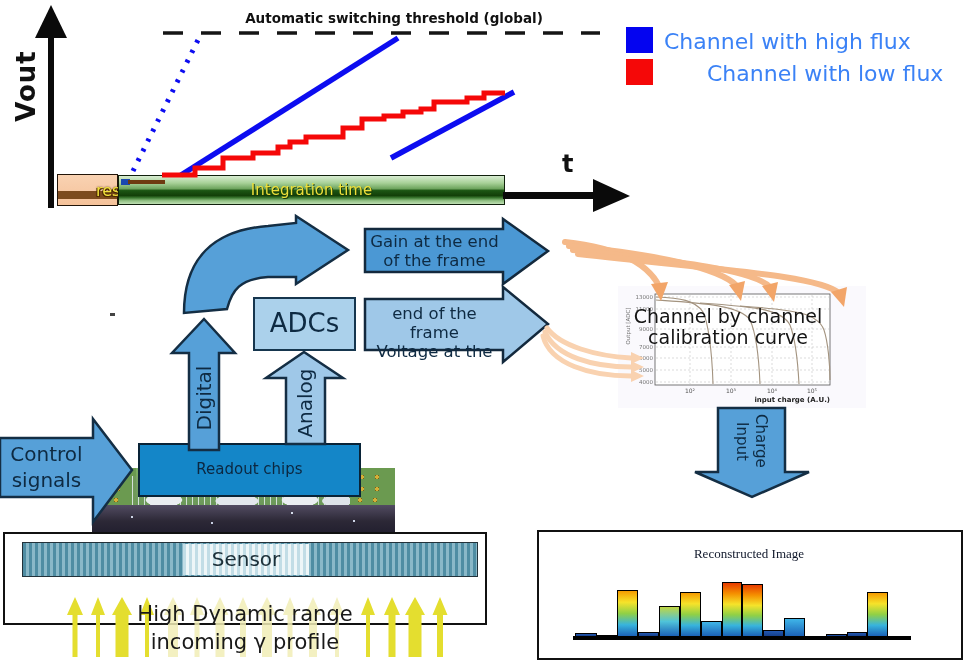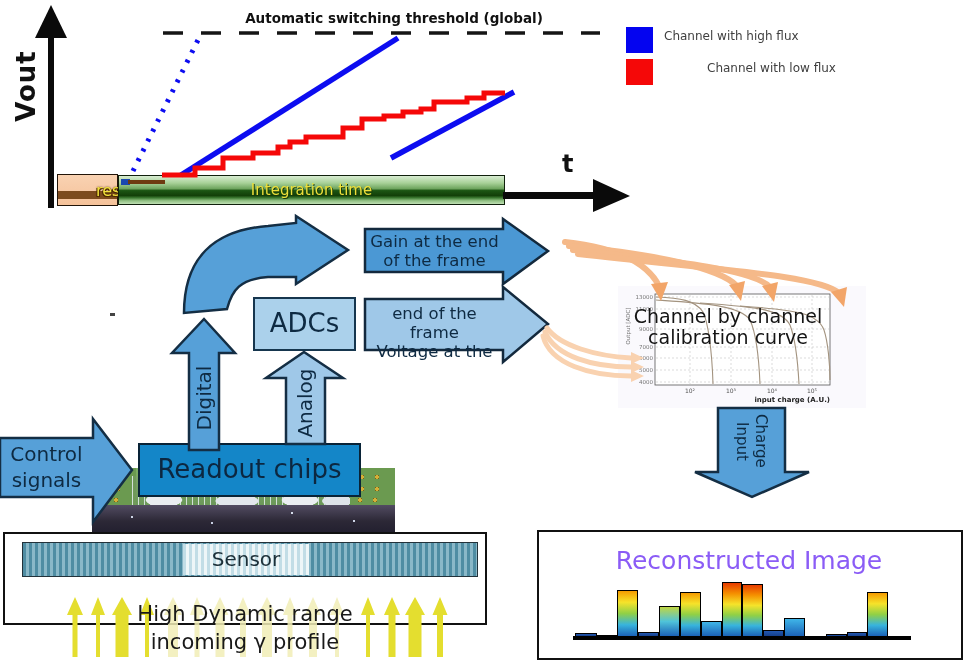--- a/index.html
+++ b/index.html
@@ -12,31 +12,31 @@
              border:1.5px solid #221408;box-sizing:border-box;}
   .reset-stripe{position:absolute;left:0;right:0;top:16px;height:8px;background:#7d4b1e;}
   .reset-label{position:absolute;left:0;right:0;top:6px;font-size:16px;color:#f2e23c;
                text-shadow:1px 1px 0 #4a2800,-1px 1px 0 #4a2800,0 0 2px #4a2800;text-align:center;margin-left:38px;}
   .integ-box{left:118px;top:175px;width:387px;height:30px;box-sizing:border-box;border:1.5px solid #10200c;
      background:linear-gradient(#d8ecd2 0%,#a8d198 25%,#6fa55f 45%,#1c5513 52%,#123f08 70%,#3c7a31 78%,#90bf82 88%,#bfe0b4 100%);}
   .integ-label{position:absolute;left:0;right:0;top:5px;font-size:15px;color:#ecdf3a;
                text-shadow:1px 1px 0 #1a3a08;text-align:center;}
   
   .legend-swatch{width:27px;height:26px;}
-  .legend-label{font-size:12px;color:#404040;white-space:nowrap;}
+  .legend-label{font-size:22px;color:#3b82f6;white-space:nowrap;}
   
   .rot{transform:rotate(-90deg);transform-origin:center center;}
   .vout{font-size:26px;font-weight:bold;letter-spacing:1px;}
   .thresh{font-size:13.5px;font-weight:bold;}
   .tlab{font-size:24px;font-weight:bold;}
   .flow-text{color:#0e2a42;}
   .adcs-box{left:253px;top:297px;width:103px;height:54px;background:#abd1eb;border:2.5px solid #16364e;
             box-sizing:border-box;font-size:26px;color:#0e2a42;line-height:48px;}
   .readout-box{left:138px;top:443px;width:223px;height:54px;background:#1486c8;border:2.5px solid #092337;
-               box-sizing:border-box;font-size:26px;color:#0c2740;line-height:48px;}
+               box-sizing:border-box;font-size:15px;color:#0c2740;line-height:48px;}
   .vertlr{writing-mode:vertical-lr;text-orientation:mixed;}
   
   .pcb{left:92px;top:468px;width:303px;height:64px;background:linear-gradient(#7fae66,#679a50 55%,#5f8f4a);}
   .pcb-strip{position:absolute;left:0;right:0;top:37px;height:27px;
      background:radial-gradient(circle 1.2px at 40px 12px,#cfd6e6 99%,transparent),
                 radial-gradient(circle 1px at 120px 18px,#c6cde0 99%,transparent),
                 radial-gradient(circle 1px at 200px 8px,#d6dcea 99%,transparent),
                 radial-gradient(circle 1.2px at 262px 16px,#cfd6e6 99%,transparent),
                 linear-gradient(#524c62,#2c2836 60%,#232030);}
   .pcb-bonds{position:absolute;left:40px;top:8px;width:218px;height:30px;
@@ -53,21 +53,21 @@
                 radial-gradient(circle 3px at 9px 32px,#d4af37 55%,#7a5a10 72%,transparent 78%),
                 radial-gradient(circle 3px at 24px 32px,#d4af37 55%,#7a5a10 72%,transparent 78%),#6b9a50;}
   
   .panel{border:2px solid #111;background:#fff;box-sizing:border-box;}
   .sensor-bar{position:absolute;left:17px;top:8px;width:456px;height:35px;box-sizing:border-box;border:1px solid #23323a;
      background:repeating-linear-gradient(90deg,#4f8da3 0 3px,#8ab8c8 3px 6px);}
   .sensor-label-area{position:absolute;left:178px;top:10px;width:126px;height:31px;
      background:repeating-linear-gradient(90deg,#c2dde6 0 3px,#eef6f8 3px 6px);
      font-size:20px;color:#1c2f38;line-height:31px;text-align:center;}
   .caption{font-size:21px;color:#191919;line-height:28px;}
-  .recon-title{font-size:25px;color:#8b5cf6;}
+  .recon-title{font-size:13px;color:#0f172a;font-family:Liberation Serif, serif;}
   .hbar{position:absolute;bottom:21px;border:1px solid #000;box-sizing:border-box;}
   .baseline{position:absolute;left:34px;top:104px;width:338px;height:4px;background:#000;}
   
   .calib-panel{left:618px;top:286px;width:248px;height:122px;background:#faf9fd;}
   .calib-title{left:622px;top:306px;width:212px;font-size:19px;line-height:21px;color:#141414;}
   .ytick{font-size:5.5px;fill:#777;}
   .xtick{font-size:6px;fill:#555;}
   .axlabel{font-size:7px;font-weight:bold;fill:#222;}
   .grid{stroke:#c4c4c4;stroke-width:.6;stroke-dasharray:2 2;fill:none;}
   .ccurve{stroke:#a3937f;stroke-width:1.1;fill:none;}

